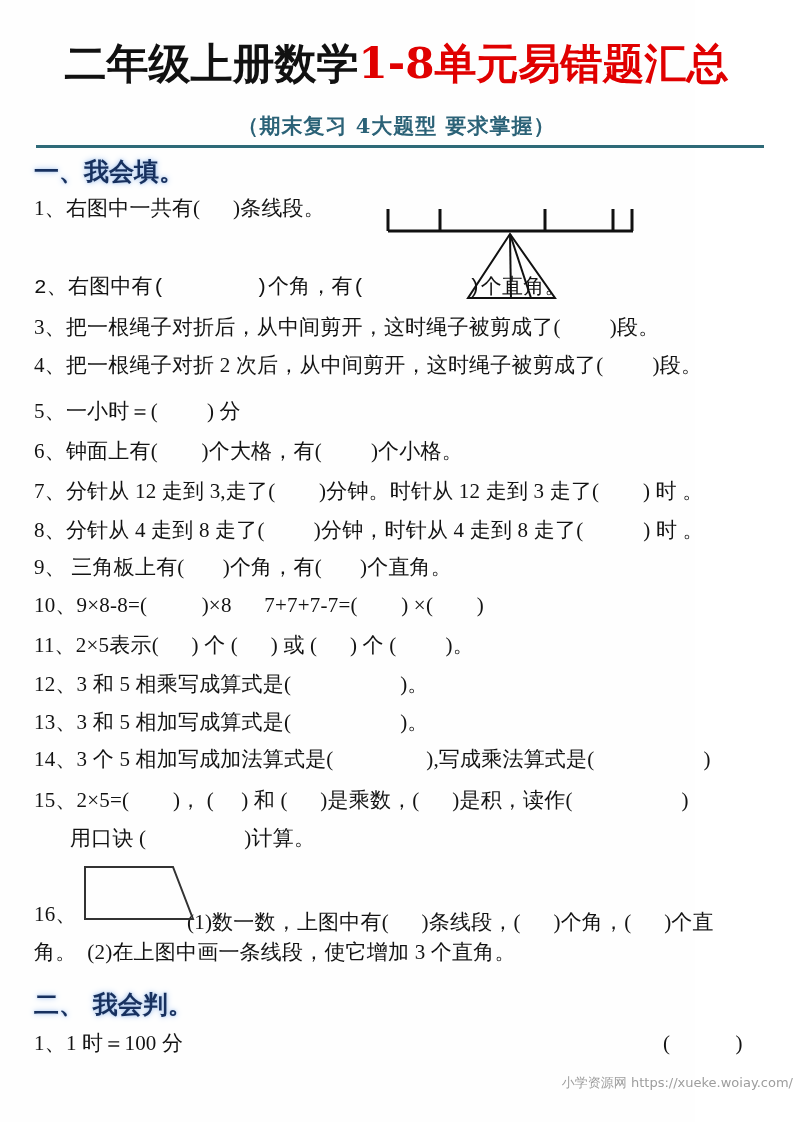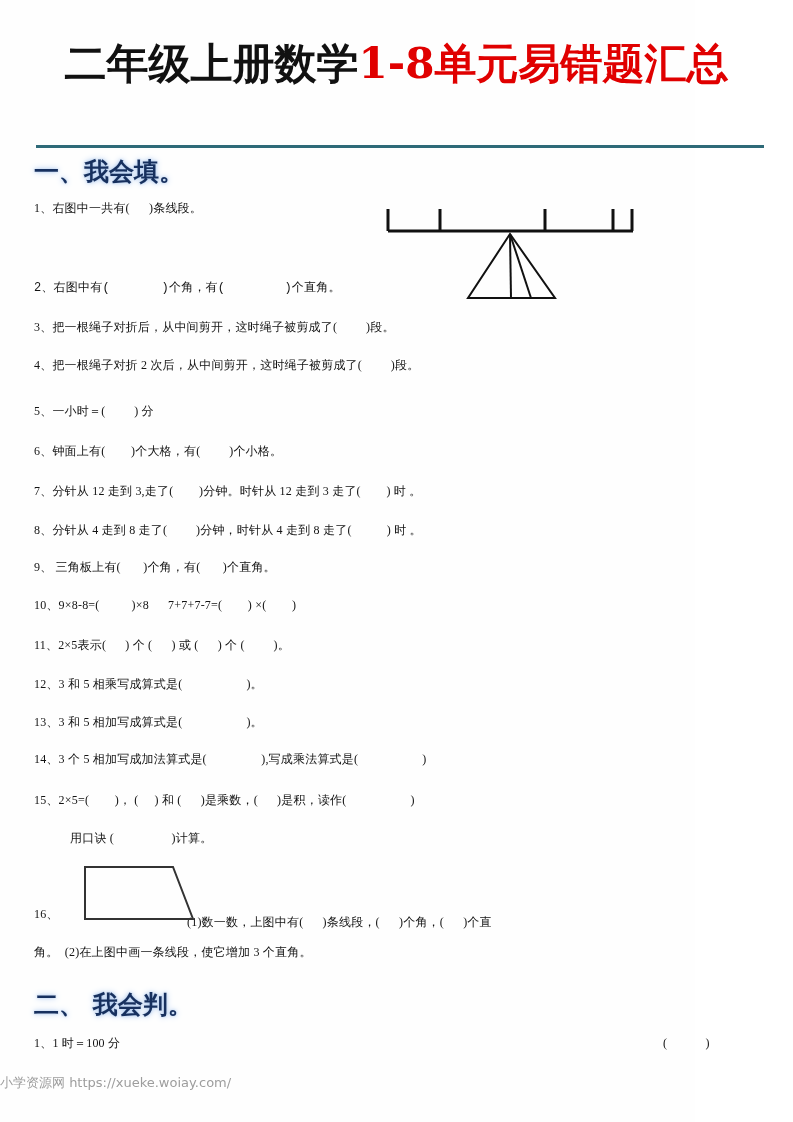--- a/index.html
+++ b/index.html
@@ -74,56 +74,57 @@
     text-shadow: 0 0 6px #a9c6ee, 0 0 3px #bcd3f2;
     white-space: nowrap;
   }
   #sec1 { top: 155px; text-align: center; }
   #sec2 { top: 988px; }
 
   
   .q {
     position: absolute;
     left: 34px;
-    font-size: 12px;
+    font-size: 21px;
     line-height: 22px;
     color: #131313;
     font-family: "Liberation Serif", "DejaVu Serif", serif;
     white-space: pre;
     letter-spacing: 0.2px;
   }
   .q.indent { left: 70px; }
 
   
   .fig {
     position: absolute;
   }
 
   
   .watermark {
     position: absolute;
     left: 0;
     top: 1074px;
     width: 793px;
-    text-align: left;
+    text-align: right;
     font-family: "DejaVu Sans", "Liberation Sans", sans-serif;
     font-size: 13px;
     color: #9d9d9d;
     white-space: nowrap;
   }
 </style>
 </head>
 <body>
 
 <div class="page">
 
   <div class="title">
     <span class="t-black">二年级上册数学</span><span class="t-red">1-8单元易错题汇总</span>
   </div>
 
+  <div class="subtitle">（期末复习  4大题型  要求掌握）</div>
 
   <div class="hrule"></div>
 
   <div class="section-head" id="sec1">一、我会填。</div>
 
   <div class="q" style="top:197px;">1、右图中一共有(      )条线段。</div>
   <div class="q" style="top:277px;font-family:Liberation Mono, monospace;">2、右图中有(       )个角，有(        )个直角。</div>
   <div class="q" style="top:316px;">3、把一根绳子对折后，从中间剪开，这时绳子被剪成了(         )段。</div>
   <div class="q" style="top:354px;">4、把一根绳子对折 2 次后，从中间剪开，这时绳子被剪成了(         )段。</div>
   <div class="q" style="top:400px;">5、一小时＝(         ) 分</div>

